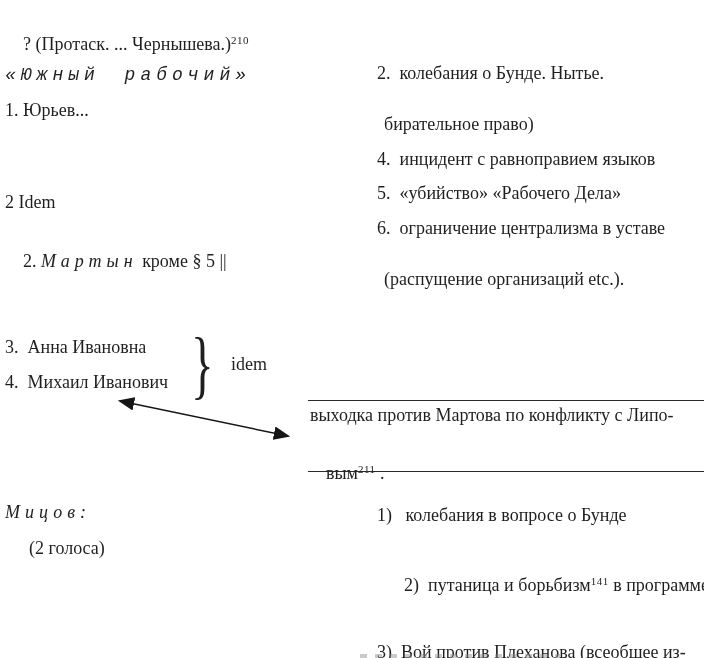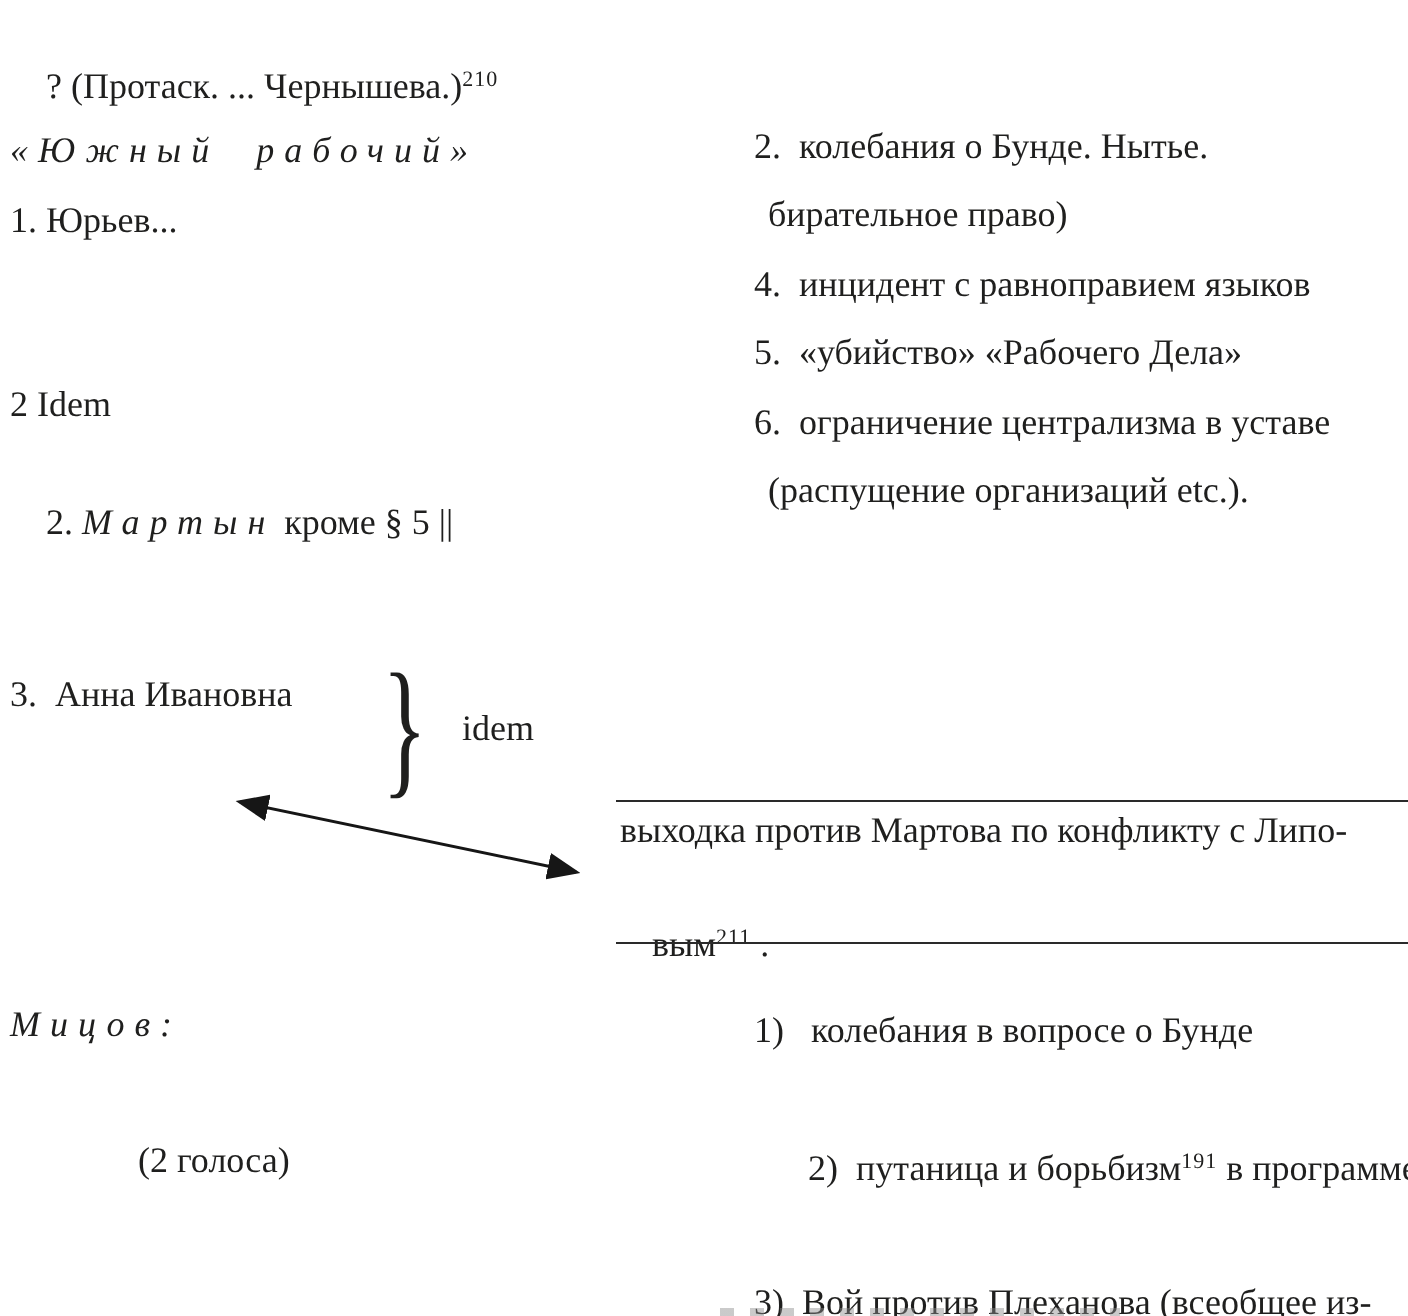--- a/index.html
+++ b/index.html
@@ -19,21 +19,21 @@
     letter-spacing: 5px;
     word-spacing: 9px;
   }
   .sup {
     font-size: 11px;
     vertical-align: 6px;
     letter-spacing: 0.5px;
   }
   .col-list .row { font-size: 18px; line-height: 34.4px; white-space: pre; }
   .col-list2 .row { font-size: 18px; line-height: 33.2px; white-space: pre; }
-  .cont { padding-left: 7px; }
+  .cont { padding-left: 7px; margin-top: 17px; }
   .rule { position: absolute; height: 1px; background: #2a2a2a; }
   .brace {
     position: absolute;
     font-size: 76px;
     line-height: 72px;
     font-weight: 400;
     transform: scaleX(0.62);
     transform-origin: left center;
     color: #1f1f1e;
   }
@@ -46,64 +46,65 @@
 </style>
 </head>
 <body>
 
 <div class="page">
 
   <div class="line abs" style="left:5px; top:6px;">
     <span>? (Протаск. ... Чернышева.)</span><span class="sup">210</span>
   </div>
 
-  <div class="line lsp abs" style="left:5px; top:64px;">«Южный рабочий»</div>
+  <div class="line lsp abs" style="left:5px; top:64px;font-family:Liberation Mono, monospace;">«Южный рабочий»</div>
   <div class="line abs" style="left:5px; top:99px;">1. Юрьев...</div>
 
   <div class="line abs" style="left:5px; top:191px;">2 Idem</div>
   <div class="line abs" style="left:5px; top:227px;">
     <span>2. </span><span class="lsp">Мартын</span><span> кроме § 5 ||</span>
   </div>
 
   <div class="line abs" style="left:5px; top:336px;">3.  Анна Ивановна</div>
+  <div class="line abs" style="left:5px; top:371px;">4.  Михаил Иванович</div>
   <div class="brace" style="left:191px; top:328px;">}</div>
   <div class="line abs" style="left:231px; top:353px;">idem</div>
 
   <svg class="abs" style="left:104px; top:390px;" width="200" height="58" viewBox="0 0 200 58" aria-hidden="true">
     <defs>
       <marker id="ah" markerWidth="11" markerHeight="9" refX="9.5" refY="4.5" orient="auto-start-reverse">
         <path d="M0,0 L11,4.5 L0,9 z" fill="#161616"></path>
       </marker>
     </defs>
     <line x1="16" y1="11" x2="184" y2="46" stroke="#161616" stroke-width="1.5" marker-start="url(#ah)" marker-end="url(#ah)"></line>
   </svg>
 
   <div class="line lsp abs" style="left:5px; top:501px;">Мицов:</div>
-  <div class="line abs" style="left:29px; top:569px;margin-left:40px;">(2 голоса)</div>
+  <div class="line abs" style="left:29px; top:537px;">(2 голоса)</div>
 
   <div class="abs col-list" style="left:377px; top:56px; width:320px;">
     <div class="row">2.  колебания о Бунде. Нытье.</div>
     <div class="row cont">бирательное право)</div>
     <div class="row">4.  инцидент с равноправием языков</div>
     <div class="row">5.  «убийство» «Рабочего Дела»</div>
     <div class="row">6.  ограничение централизма в уставе</div>
     <div class="row cont">(распущение организаций etc.).</div>
   </div>
 
   <div class="rule" style="left:308px; top:400px; width:396px;"></div>
   <div class="line abs" style="left:310px; top:404px;">выходка против Мартова по конфликту с Липо-</div>
   <div class="line abs" style="left:308px; top:435px;">
     <span>вым</span><span class="sup">211</span><span> .</span>
   </div>
   <div class="rule" style="left:308px; top:471px; width:396px;"></div>
 
   <div class="abs col-list2" style="left:377px; top:499px; width:320px;">
     <div class="row">1)   колебания в вопросе о Бунде</div>
     <div class="row">
-      <span>2)  путаница и борьбизм</span><span class="sup">191</span><span> в программе.</span>
+      <span>2)  путаница и борьбизм</span><span class="sup">141</span><span> в программе.</span>
     </div>
     <div class="row">3)  Вой против Плеханова (всеобщее из-</div>
 
   </div>
 
   <div class="cutoff" style="left:360px; top:654px; width:200px;"></div>
 
 </div>
 
 </body></html>

